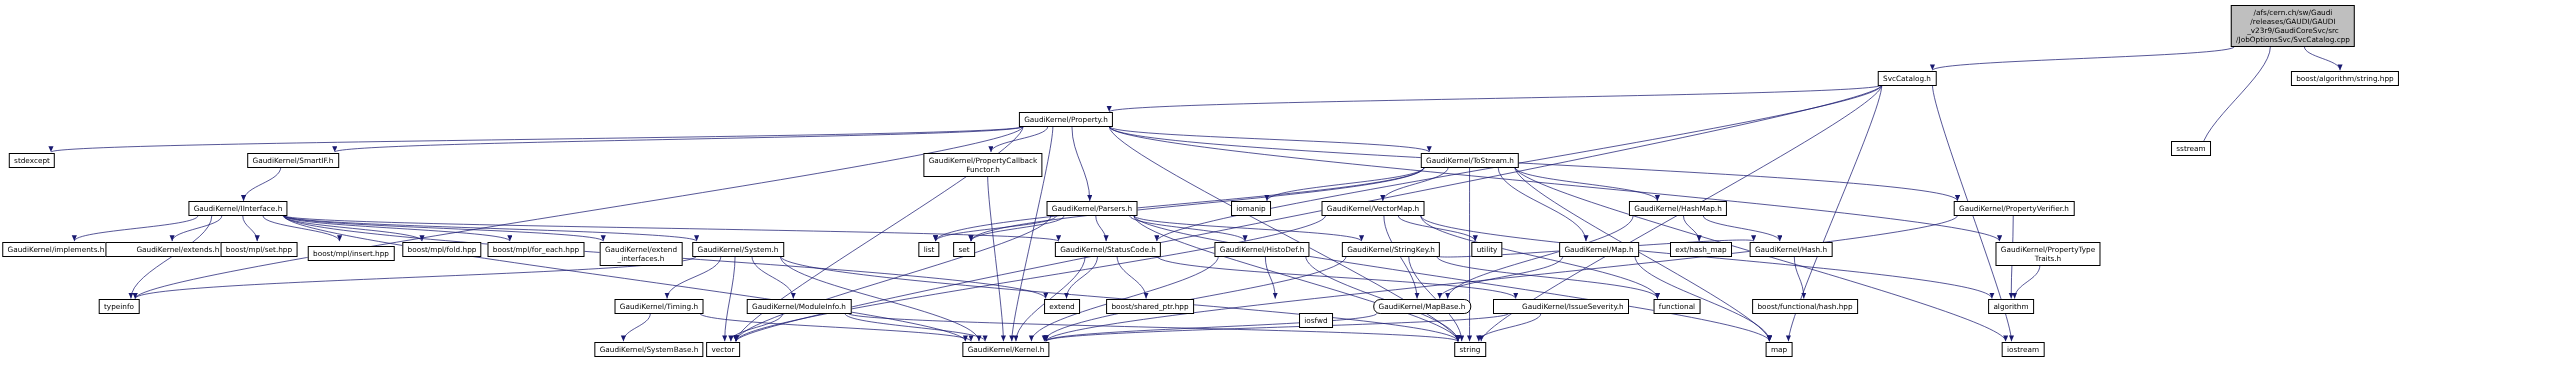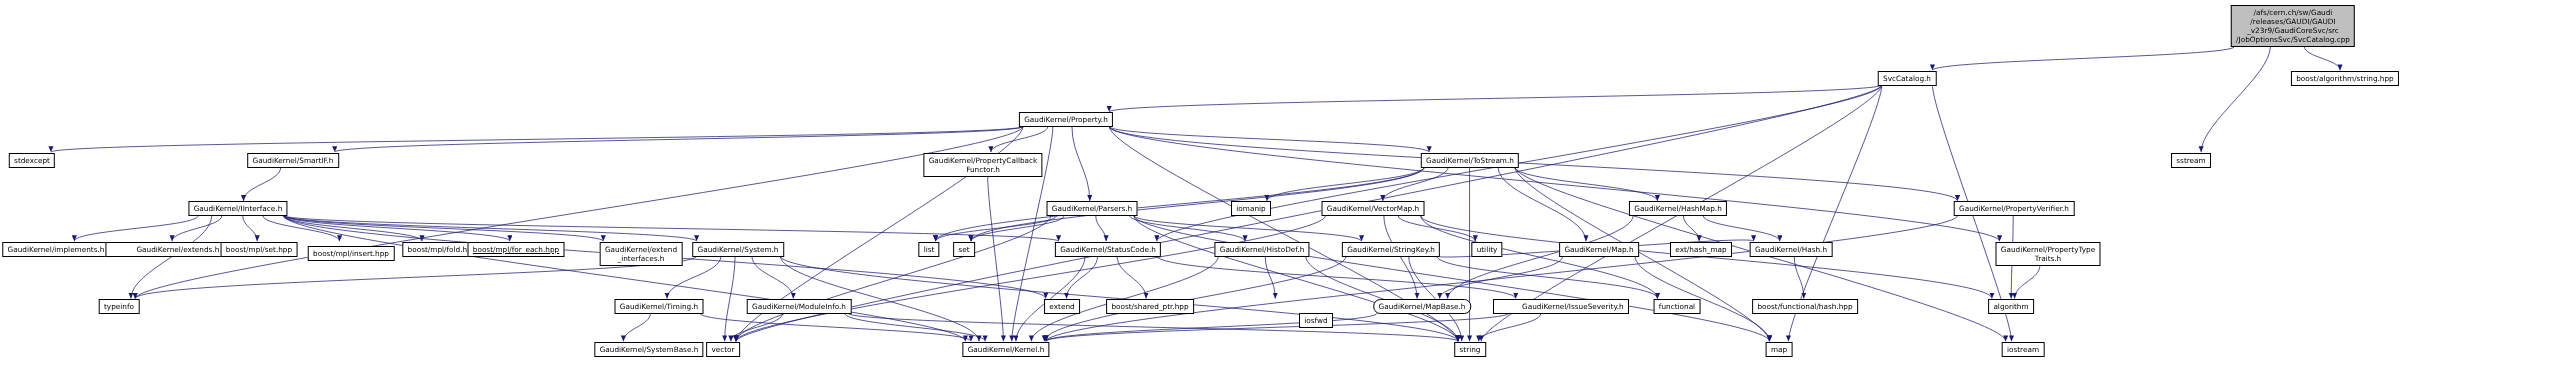--- a/index.html
+++ b/index.html
@@ -138,33 +138,33 @@
 _v23r9/GaudiCoreSvc/src
 /JobOptionsSvc/SvcCatalog.cpp</div>
     <div class="node" style="left: 1907px; top: 71px;">SvcCatalog.h</div>
     <div class="node" style="left: 2345px; top: 71px;">boost/algorithm/string.hpp</div>
     <div class="node" style="left: 1066px; top: 112px;">GaudiKernel/Property.h</div>
     <div class="node" style="left: 32px; top: 153px;">stdexcept</div>
     <div class="node" style="left: 293px; top: 153px;">GaudiKernel/SmartIF.h</div>
     <div class="node" style="left: 983px; top: 153px;">GaudiKernel/PropertyCallback
 Functor.h</div>
     <div class="node" style="left: 1470px; top: 153px;">GaudiKernel/ToStream.h</div>
-    <div class="node" style="left: 2191px; top: 153px; text-align: center;">sstream</div>
+    <div class="node" style="left: 2191px; top: 141px; text-align: center;">sstream</div>
     <div class="node" style="left: 238px; top: 201px;">GaudiKernel/IInterface.h</div>
     <div class="node" style="left: 1092px; top: 201px;">GaudiKernel/Parsers.h</div>
     <div class="node" style="left: 1251px; top: 201px;">iomanip</div>
     <div class="node" style="left: 1373px; top: 201px;">GaudiKernel/VectorMap.h</div>
     <div class="node" style="left: 1678px; top: 201px;">GaudiKernel/HashMap.h</div>
     <div class="node" style="left: 2014px; top: 201px;">GaudiKernel/PropertyVerifier.h</div>
     <div class="node" style="left: 56px; top: 242px;">GaudiKernel/implements.h</div>
     <div class="node" style="left: 165px; top: 242px; padding-left: 30px;">GaudiKernel/extends.h</div>
     <div class="node" style="left: 259px; top: 242px;">boost/mpl/set.hpp</div>
     <div class="node" style="left: 351px; top: 246px;">boost/mpl/insert.hpp</div>
     <div class="node" style="left: 442px; top: 242px;">boost/mpl/fold.hpp</div>
-    <div class="node" style="left: 516px; top: 242px; text-decoration: underline;">boost/mpl/for_each.hpp</div>
+    <div class="node" style="left: 536px; top: 242px;">boost/mpl/for_each.hpp</div>
     <div class="node" style="left: 641px; top: 242px;">GaudiKernel/extend
 _interfaces.h</div>
     <div class="node" style="left: 738px; top: 242px;">GaudiKernel/System.h</div>
     <div class="node" style="left: 929px; top: 242px;">list</div>
     <div class="node" style="left: 964px; top: 242px;">set</div>
     <div class="node" style="left: 1108px; top: 242px;">GaudiKernel/StatusCode.h</div>
     <div class="node" style="left: 1262px; top: 242px;">GaudiKernel/HistoDef.h</div>
     <div class="node" style="left: 1391px; top: 242px;">GaudiKernel/StringKey.h</div>
     <div class="node" style="left: 1487px; top: 242px;">utility</div>
     <div class="node" style="left: 1599px; top: 242px;">GaudiKernel/Map.h</div>

